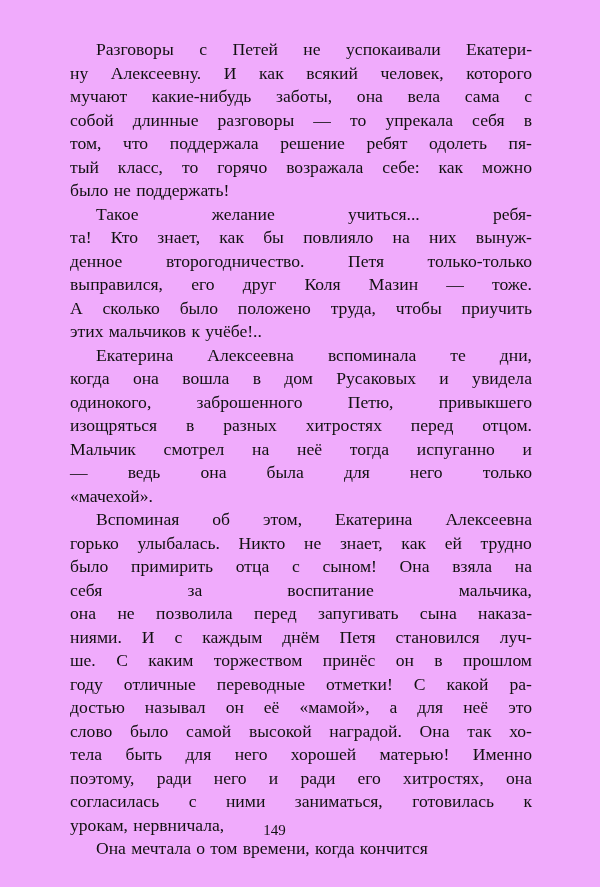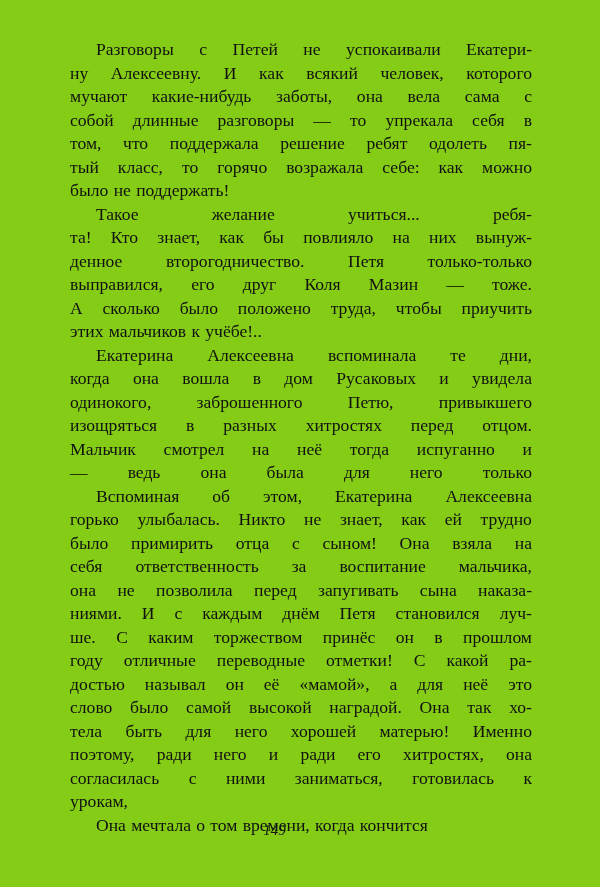--- a/index.html
+++ b/index.html
@@ -17,21 +17,21 @@
     color: #111111;
     -webkit-font-smoothing: antialiased;
   }
 
   #page {
     position: absolute;
     left: 0;
     top: 0;
     width: 600px;
     height: 887px;
-    background: #84cc16;
+    background: #f0abfc;
   }
 
   #textblock {
     position: absolute;
     left: 70px;
     top: 38px;
     width: 462px;
   }
 
   .para {
@@ -74,21 +74,20 @@
 
   #folio {
     position: absolute;
     left: 0;
     top: 820px;
     width: 549px;
     text-align: center;
     font-size: 15px;
     line-height: 20px;
     color: #111111;
-    font-style: italic;
   }
 </style>
 </head>
 <body>
 
 <div id="page">
 
   <div id="textblock">
       <div class="para">
         <div class="line just indent"><span class="w">Разговоры</span><span class="w">с</span><span class="w">Петей</span><span class="w">не</span><span class="w">успокаивали</span><span class="w">Екатери-</span></div>
@@ -107,36 +106,37 @@
         <div class="line just"><span class="w">А</span><span class="w">сколько</span><span class="w">было</span><span class="w">положено</span><span class="w">труда,</span><span class="w">чтобы</span><span class="w">приучить</span></div>
         <div class="line last"><span class="w">этих</span><span class="w">мальчиков</span><span class="w">к</span><span class="w">учёбе!..</span></div>
       </div>
       <div class="para">
         <div class="line just indent"><span class="w">Екатерина</span><span class="w">Алексеевна</span><span class="w">вспоминала</span><span class="w">те</span><span class="w">дни,</span></div>
         <div class="line just"><span class="w">когда</span><span class="w">она</span><span class="w">вошла</span><span class="w">в</span><span class="w">дом</span><span class="w">Русаковых</span><span class="w">и</span><span class="w">увидела</span></div>
         <div class="line just"><span class="w">одинокого,</span><span class="w">заброшенного</span><span class="w">Петю,</span><span class="w">привыкшего</span></div>
         <div class="line just"><span class="w">изощряться</span><span class="w">в</span><span class="w">разных</span><span class="w">хитростях</span><span class="w">перед</span><span class="w">отцом.</span></div>
         <div class="line just"><span class="w">Мальчик</span><span class="w">смотрел</span><span class="w">на</span><span class="w">неё</span><span class="w">тогда</span><span class="w">испуганно</span><span class="w">и</span></div>
         <div class="line just"><span class="w">—</span><span class="w">ведь</span><span class="w">она</span><span class="w">была</span><span class="w">для</span><span class="w">него</span><span class="w">только</span></div>
+        <div class="line last"><span class="w">«мачехой».</span></div>
       </div>
       <div class="para">
         <div class="line just indent"><span class="w">Вспоминая</span><span class="w">об</span><span class="w">этом,</span><span class="w">Екатерина</span><span class="w">Алексеевна</span></div>
         <div class="line just"><span class="w">горько</span><span class="w">улыбалась.</span><span class="w">Никто</span><span class="w">не</span><span class="w">знает,</span><span class="w">как</span><span class="w">ей</span><span class="w">трудно</span></div>
         <div class="line just"><span class="w">было</span><span class="w">примирить</span><span class="w">отца</span><span class="w">с</span><span class="w">сыном!</span><span class="w">Она</span><span class="w">взяла</span><span class="w">на</span></div>
-        <div class="line just"><span class="w">себя</span><span class="w">ответственность</span><span class="w">за</span><span class="w">воспитание</span><span class="w">мальчика,</span></div>
+        <div class="line just"><span class="w">себя</span><span class="w">за</span><span class="w">воспитание</span><span class="w">мальчика,</span></div>
         <div class="line just"><span class="w">она</span><span class="w">не</span><span class="w">позволила</span><span class="w">перед</span><span class="w">запугивать</span><span class="w">сына</span><span class="w">наказа-</span></div>
         <div class="line just"><span class="w">ниями.</span><span class="w">И</span><span class="w">с</span><span class="w">каждым</span><span class="w">днём</span><span class="w">Петя</span><span class="w">становился</span><span class="w">луч-</span></div>
         <div class="line just"><span class="w">ше.</span><span class="w">С</span><span class="w">каким</span><span class="w">торжеством</span><span class="w">принёс</span><span class="w">он</span><span class="w">в</span><span class="w">прошлом</span></div>
         <div class="line just"><span class="w">году</span><span class="w">отличные</span><span class="w">переводные</span><span class="w">отметки!</span><span class="w">С</span><span class="w">какой</span><span class="w">ра-</span></div>
         <div class="line just"><span class="w">достью</span><span class="w">называл</span><span class="w">он</span><span class="w">её</span><span class="w">«мамой»,</span><span class="w">а</span><span class="w">для</span><span class="w">неё</span><span class="w">это</span></div>
         <div class="line just"><span class="w">слово</span><span class="w">было</span><span class="w">самой</span><span class="w">высокой</span><span class="w">наградой.</span><span class="w">Она</span><span class="w">так</span><span class="w">хо-</span></div>
         <div class="line just"><span class="w">тела</span><span class="w">быть</span><span class="w">для</span><span class="w">него</span><span class="w">хорошей</span><span class="w">матерью!</span><span class="w">Именно</span></div>
         <div class="line just"><span class="w">поэтому,</span><span class="w">ради</span><span class="w">него</span><span class="w">и</span><span class="w">ради</span><span class="w">его</span><span class="w">хитростях,</span><span class="w">она</span></div>
         <div class="line just"><span class="w">согласилась</span><span class="w">с</span><span class="w">ними</span><span class="w">заниматься,</span><span class="w">готовилась</span><span class="w">к</span></div>
-        <div class="line last"><span class="w">урокам,</span></div>
+        <div class="line last"><span class="w">урокам,</span><span class="w">нервничала,</span></div>
       </div>
       <div class="para">
         <div class="line last indent"><span class="w">Она</span><span class="w">мечтала</span><span class="w">о</span><span class="w">том</span><span class="w">времени,</span><span class="w">когда</span><span class="w">кончится</span></div>
       </div>
     </div>
 
   <div id="folio">149</div>
 
 </div>
 

